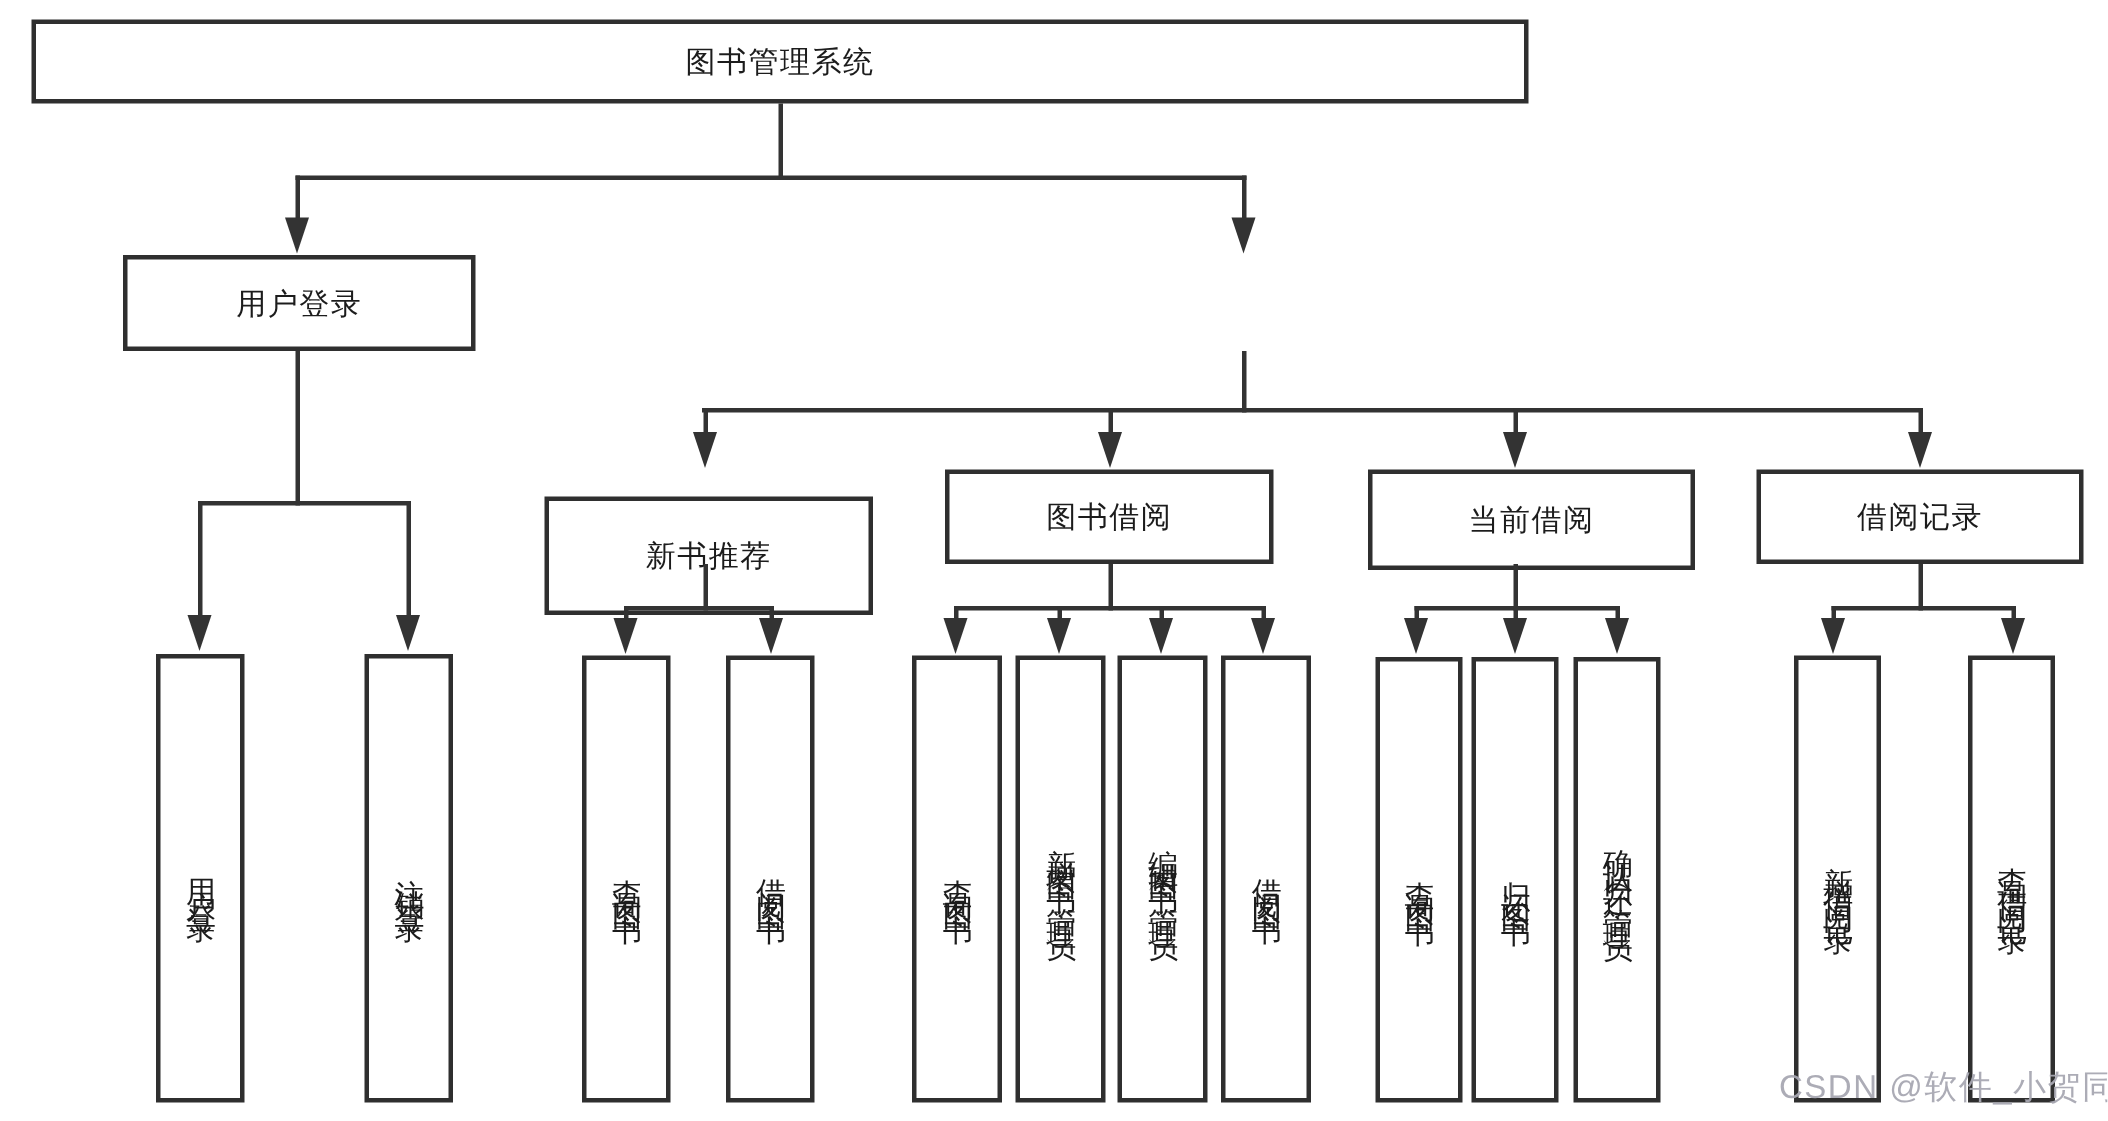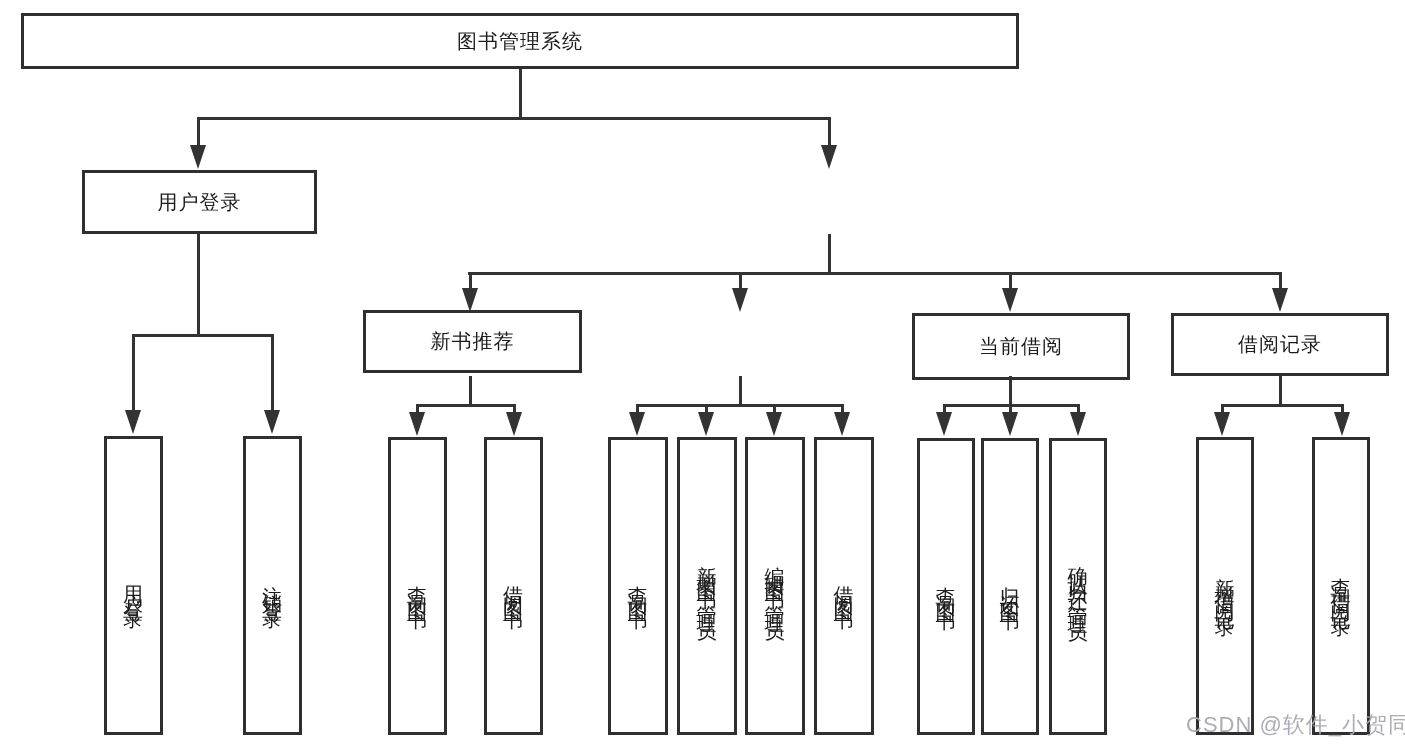--- a/index.html
+++ b/index.html
@@ -61,22 +61,25 @@
   <div class="hl" style="left:468px;top:272px;width:814px"></div>
   <div class="vl" style="left:469px;top:272px;height:18px"></div>
   <div class="ar" style="left:462px;top:288px"></div>
   <div class="vl" style="left:739px;top:272px;height:18px"></div>
   <div class="ar" style="left:732px;top:288px"></div>
   <div class="vl" style="left:1009px;top:272px;height:18px"></div>
   <div class="ar" style="left:1002px;top:288px"></div>
   <div class="vl" style="left:1279px;top:272px;height:18px"></div>
   <div class="ar" style="left:1272px;top:288px"></div>
 
-  <div class="box" style="left:363px;top:310px;width:219px;height:63px">
+  <div class="box" style="left:363px;top:331px;width:219px;height:79px">
     <span class="lbl">新书推荐</span>
+  </div>
+  <div class="box" style="left:630px;top:313px;width:219px;height:63px">
+    <span class="lbl">图书借阅</span>
   </div>
   <div class="box" style="left:912px;top:313px;width:218px;height:67px">
     <span class="lbl">当前借阅</span>
   </div>
   <div class="box" style="left:1171px;top:313px;width:218px;height:63px">
     <span class="lbl">借阅记录</span>
   </div>
 
   <div class="vl" style="left:469px;top:376px;height:31px"></div>
   <div class="hl" style="left:416px;top:404px;width:100px"></div>

